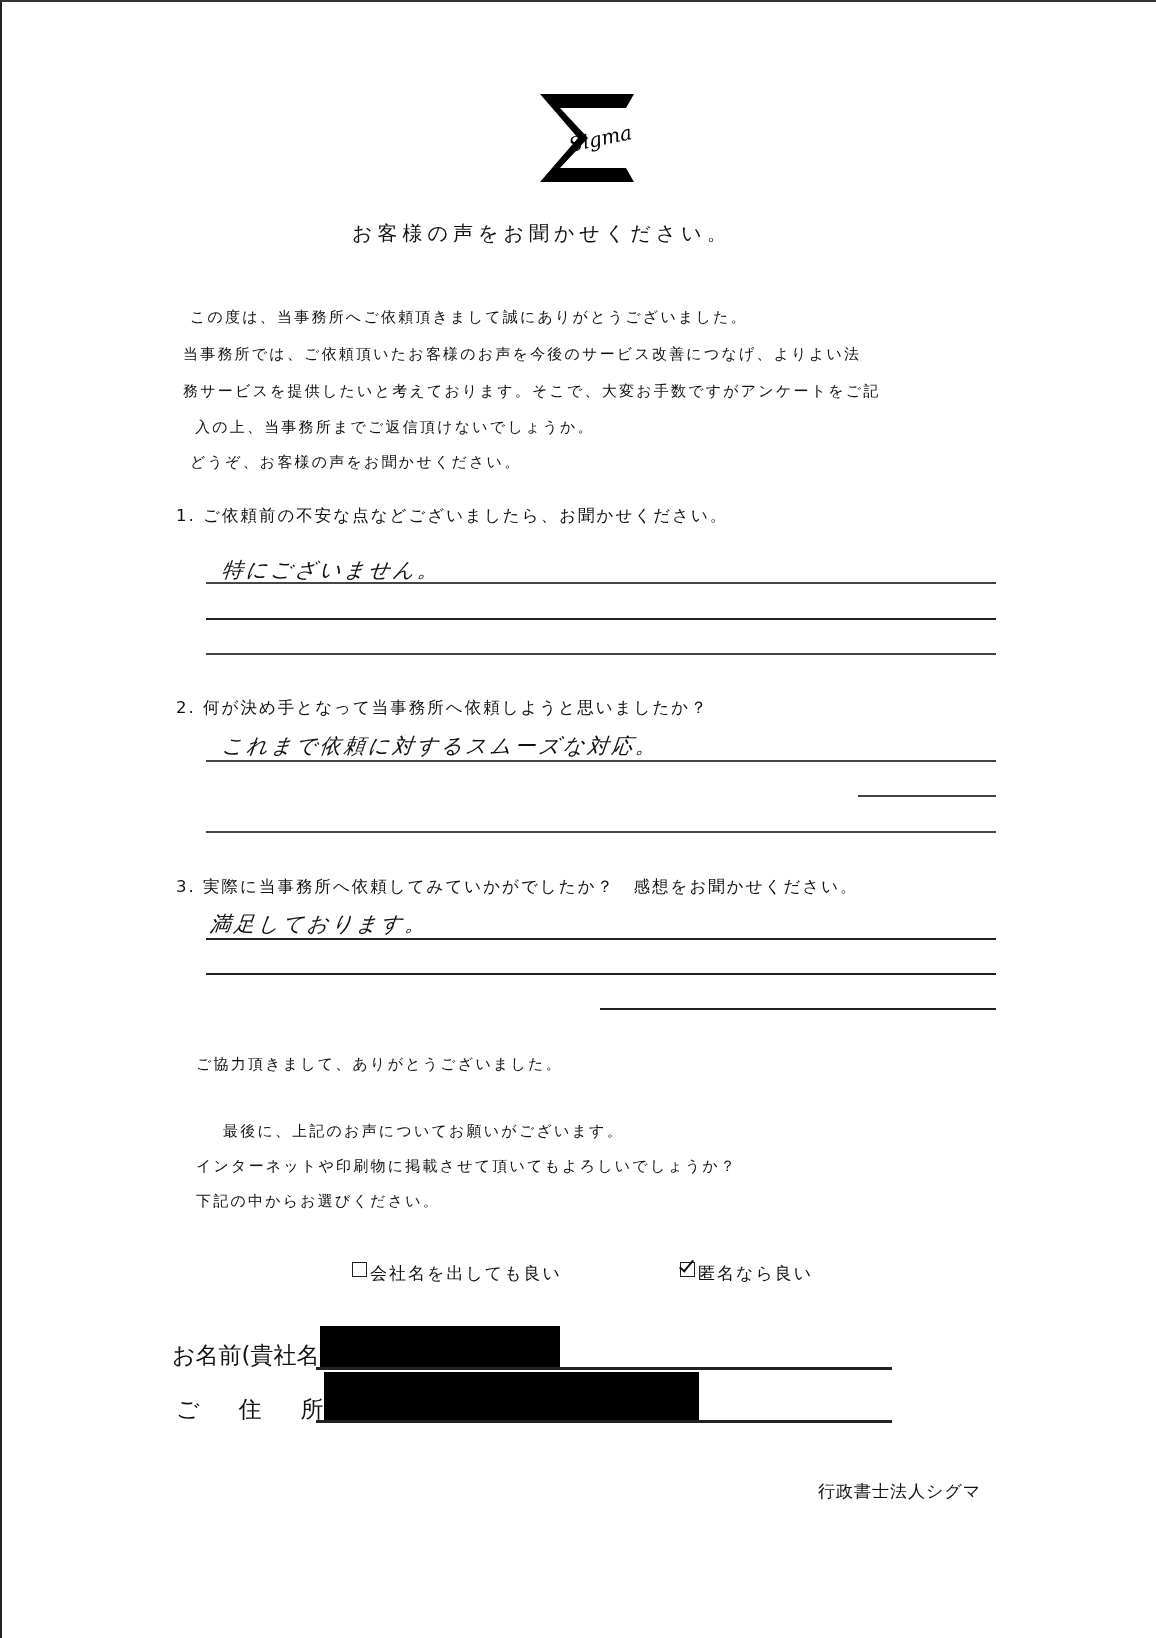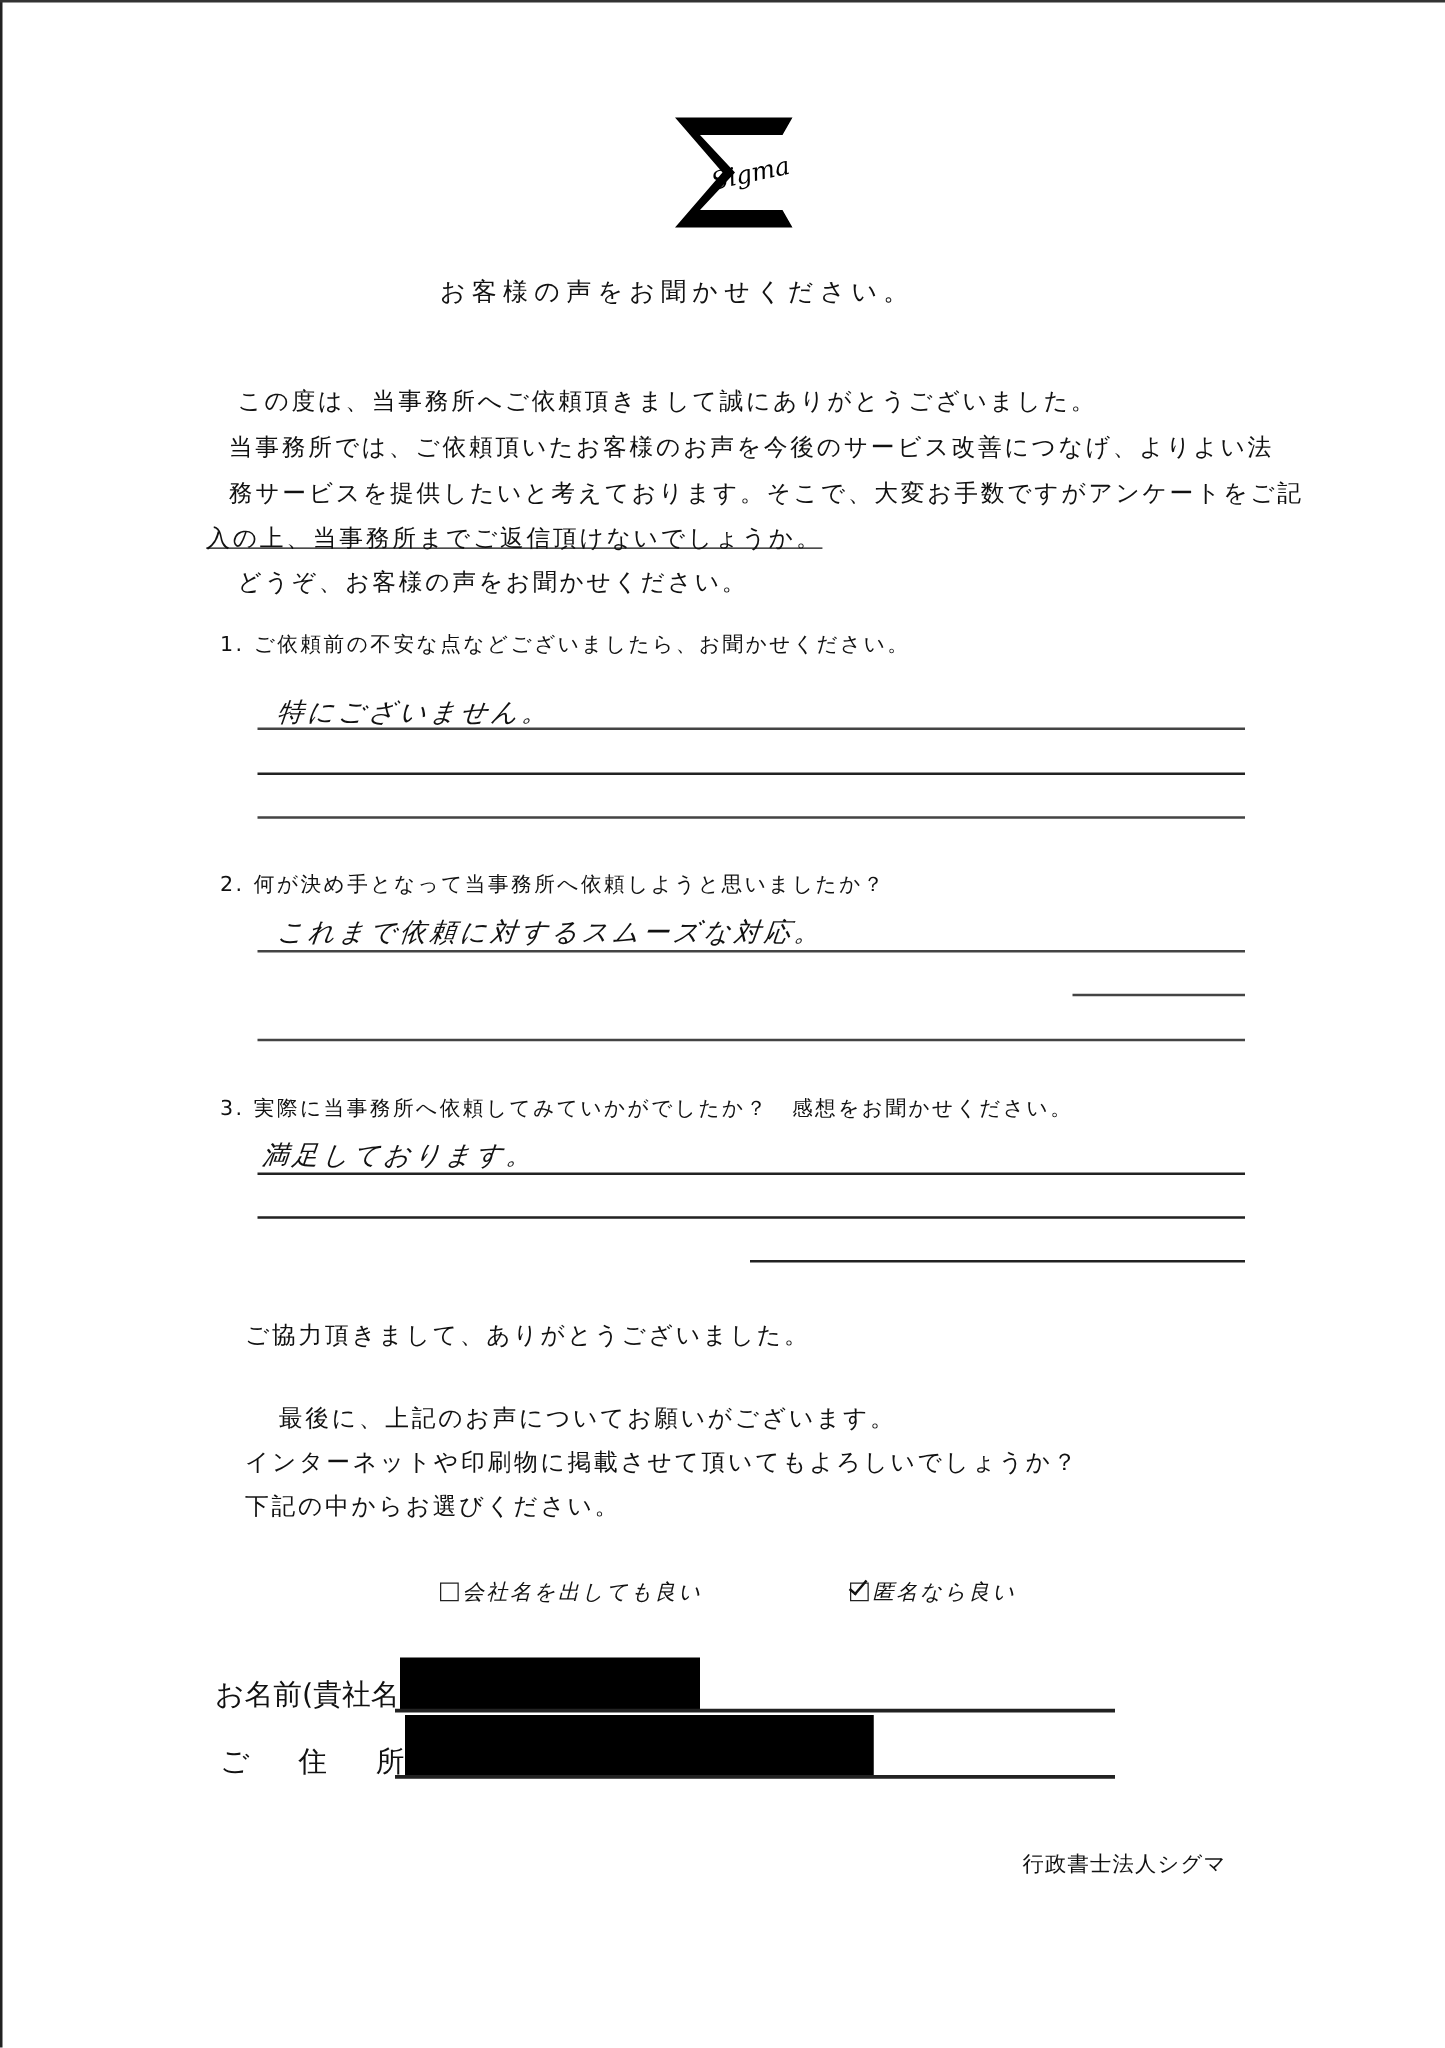--- a/index.html
+++ b/index.html
@@ -2,27 +2,27 @@
 <html><head>
 <meta charset="utf-8">
 <style>
   html, body { margin:0; padding:0; background:#ffffff; }
   body { width:1156px; height:1638px; position:relative; overflow:hidden;
          font-family:"DejaVu Sans", "Liberation Sans", sans-serif; color:#111; }
   .page-edge-left { position:absolute; left:0; top:0; width:2px; height:1638px; background:#222; }
   .page-edge-top { position:absolute; left:0; top:0; width:1156px; height:2px; background:#333; }
   .logo { position:absolute; left:538px; top:92px; width:98px; height:92px; }
   .title { position:absolute; left:352px; top:220px; font-size:20px; letter-spacing:5px; white-space:nowrap; }
-  .para { position:absolute; left:190px; font-size:19px; letter-spacing:2.2px; white-space:nowrap; }
+  .para { position:absolute; left:190px; font-size:15px; letter-spacing:2.2px; white-space:nowrap; }
   .q { position:absolute; left:176px; font-size:16.5px; letter-spacing:2px; white-space:nowrap; }
   .hand { position:absolute; font-size:21px; letter-spacing:3px; white-space:nowrap;
           font-family:"DejaVu Serif", serif; font-style:italic; transform:skewX(-6deg); }
   .rule { position:absolute; height:2px; background:#222; }
   .rule.thin { height:1.5px; background:#444; }
-  .opt { position:absolute; font-size:17px; letter-spacing:2px; white-space:nowrap; display:flex; align-items:center;font-style:italic; }
+  .opt { position:absolute; font-size:17px; letter-spacing:2px; white-space:nowrap; display:flex; align-items:flex-start; }
   .box { display:inline-block; width:13px; height:13px; border:1.5px solid #222; margin-right:3px; position:relative; }
   .box.checked::after { content:""; position:absolute; left:2px; top:-6px; width:5px; height:13px;
           border-right:2px solid #111; border-bottom:2px solid #111; transform:rotate(40deg); }
   .label { position:absolute; font-size:23px; white-space:nowrap; }
   .redact { position:absolute; background:#000; }
   .sig { position:absolute; left:818px; top:1480px; font-size:17px; letter-spacing:1px; white-space:nowrap;font-family:Liberation Serif, serif; }
 </style>
 </head>
 <body>
 
@@ -34,21 +34,21 @@
     <path d="M2 2 H96 L88 16 H22 L50 46 L22 76 H88 L96 90 H2 L40 46 Z" fill="#000"></path>
     <text x="30" y="56" font-family="DejaVu Serif, serif" font-style="italic" font-size="20" fill="#000" transform="rotate(-12 50 46)">Sigma</text>
   </svg>
 </div>
 
 <div class="title">お客様の声をお聞かせください。</div>
 
 <div class="para" style="top:308px;">この度は、当事務所へご依頼頂きまして誠にありがとうございました。</div>
 <div class="para" style="top:345px; left:183px;">当事務所では、ご依頼頂いたお客様のお声を今後のサービス改善につなげ、よりよい法</div>
 <div class="para" style="top:382px; left:183px;">務サービスを提供したいと考えております。そこで、大変お手数ですがアンケートをご記</div>
-<div class="para" style="top:418px; left:165px;text-decoration:underline;">入の上、当事務所までご返信頂けないでしょうか。</div>
+<div class="para" style="top:418px; left:195px;">入の上、当事務所までご返信頂けないでしょうか。</div>
 <div class="para" style="top:453px;">どうぞ、お客様の声をお聞かせください。</div>
 
 <div class="q" style="top:505px;">
   <span>1.</span>
   <span>ご依頼前の不安な点などございましたら、お聞かせください。</span>
 </div>
 <div class="hand" style="left:222px; top:556px;">特にございません。</div>
 <div class="rule thin" style="left:206px; top:582px; width:790px;"></div>
 <div class="rule" style="left:206px; top:618px; width:790px;"></div>
 <div class="rule thin" style="left:206px; top:653px; width:790px;"></div>

